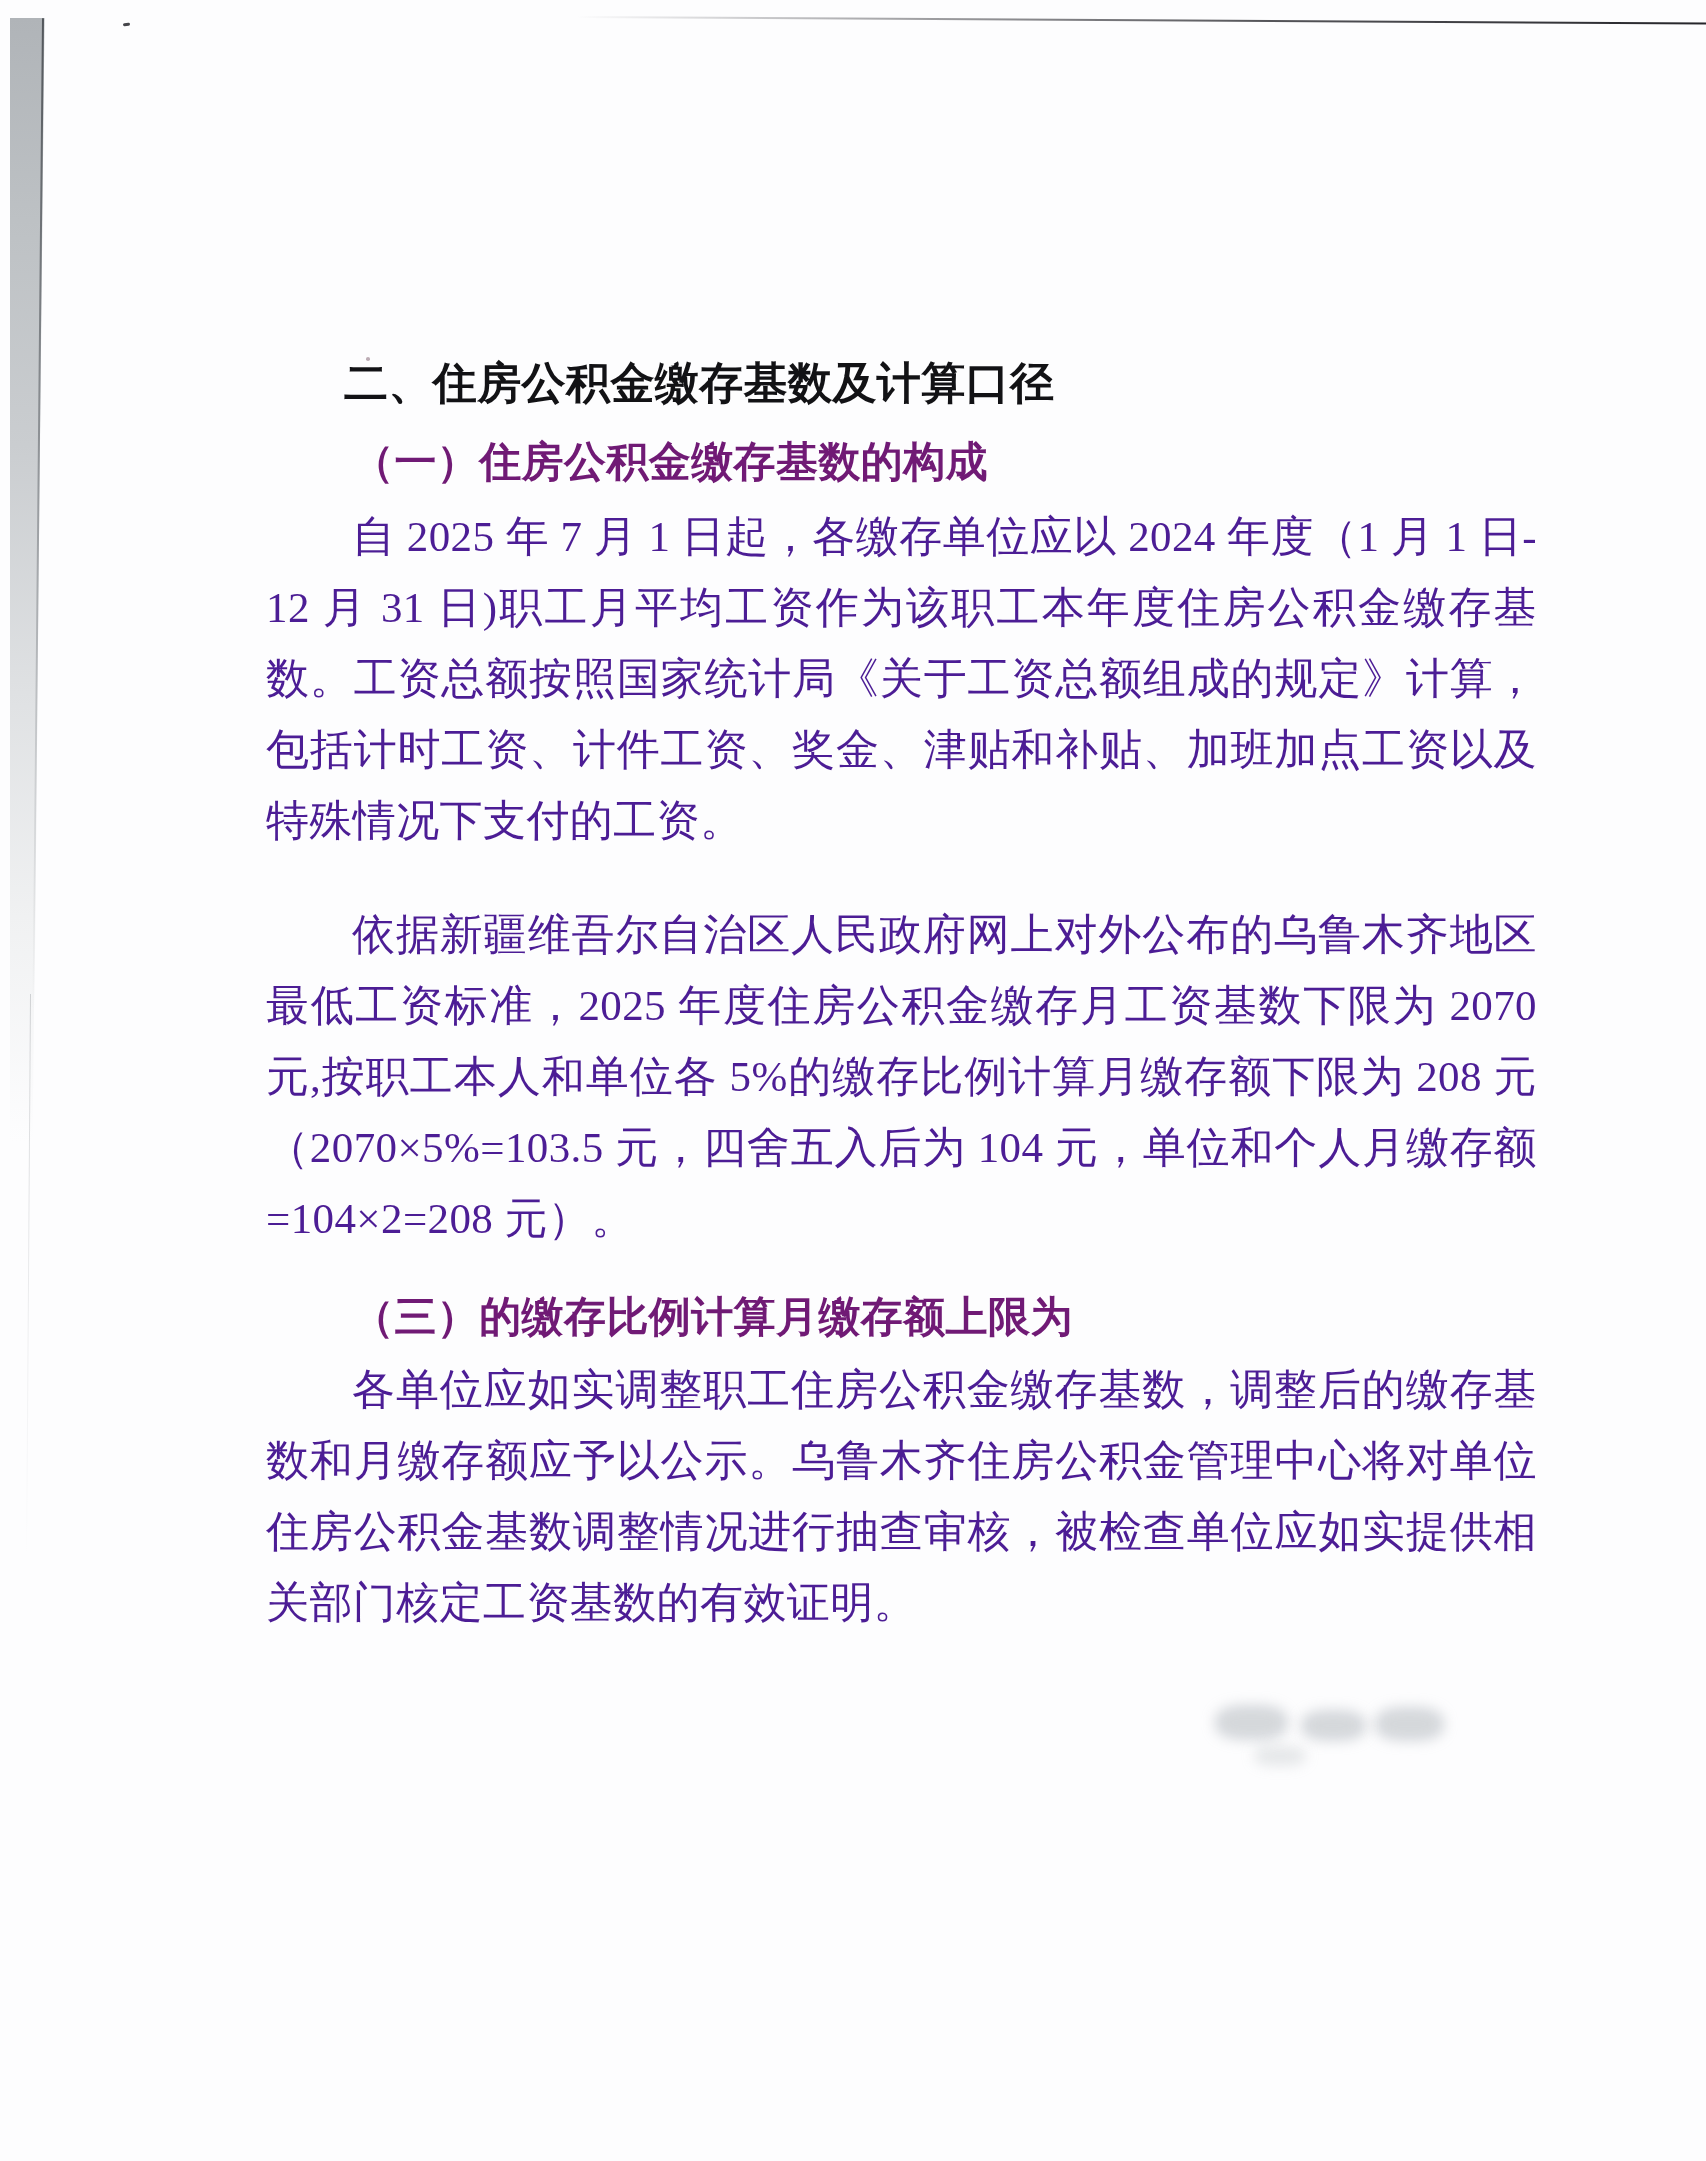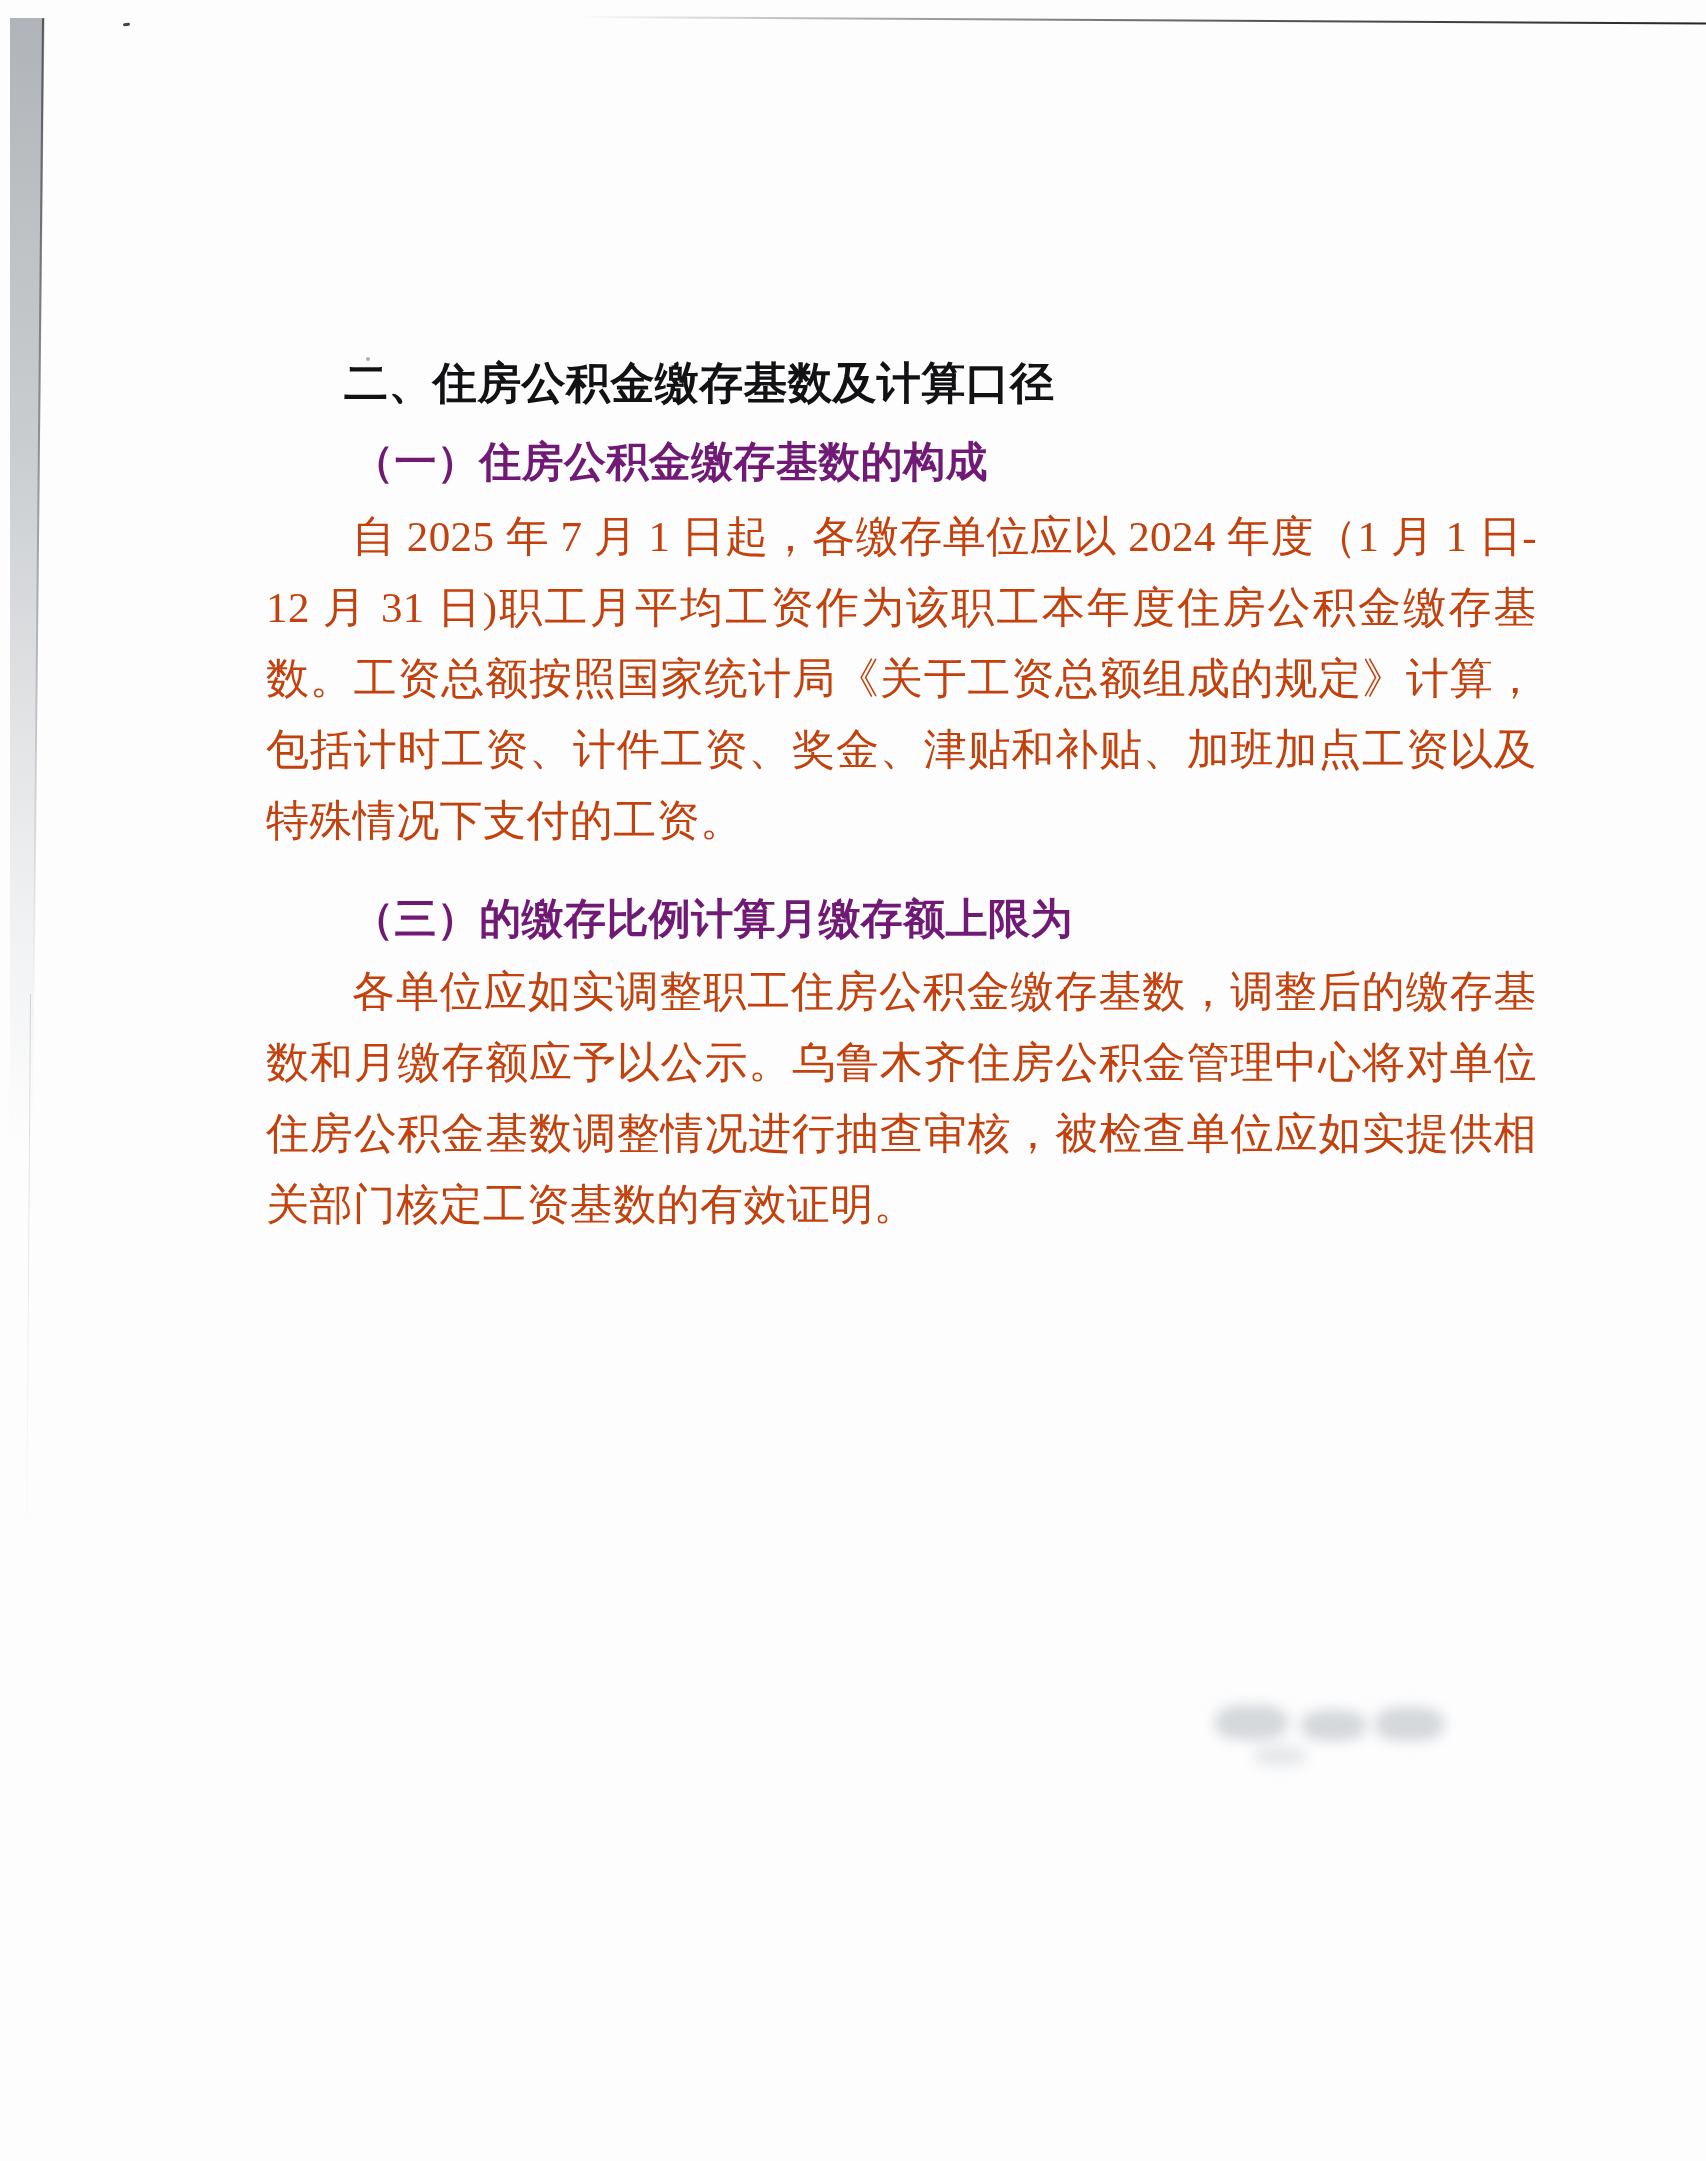--- a/index.html
+++ b/index.html
@@ -128,21 +128,21 @@
   .sub-heading.h3 { margin-top: 33px; }
   .para {
     margin: 0;
     font-size: 43px;
     line-height: 71px;
     text-indent: 2em;
     text-align: justify;
     text-justify: inter-ideograph;
     letter-spacing: 0.4px;
     word-break: break-all;
-    color: #c2410c;
+    color: #4c1d95;
   }
   .para.p1 { margin-top: 8.2px; }
   .para.p2 { margin-top: 14.7px; }
   .para.p3 { margin-top: 43px; }
   .para.p4 { margin-top: 6px; }
 </style>
 </head>
 <body>
 
 <div class="page">
@@ -157,19 +157,20 @@
   <div class="ghost g2"></div>
   <div class="ghost g3"></div>
   <div class="ghost g4"></div>
 
   <div class="content">
     <h1 class="doc-title">二、住房公积金缴存基数及计算口径</h1>
 
     <h2 class="sub-heading h1">（一）住房公积金缴存基数的构成</h2>
     <p class="para p1">自 2025 年 7 月 1 日起，各缴存单位应以 2024 年度（1 月 1 日-12 月 31 日)职工月平均工资作为该职工本年度住房公积金缴存基数。工资总额按照国家统计局《关于工资总额组成的规定》计算，包括计时工资、计件工资、奖金、津贴和补贴、加班加点工资以及特殊情况下支付的工资。</p>
 
+    <p class="para p3">依据新疆维吾尔自治区人民政府网上对外公布的乌鲁木齐地区最低工资标准，2025 年度住房公积金缴存月工资基数下限为 2070 元,按职工本人和单位各 5%的缴存比例计算月缴存额下限为 208 元（2070×5%=103.5 元，四舍五入后为 104 元，单位和个人月缴存额=104×2=208 元）。</p>
 
     <h2 class="sub-heading h3">（三）的缴存比例计算月缴存额上限为</h2>
     <p class="para p4">各单位应如实调整职工住房公积金缴存基数，调整后的缴存基数和月缴存额应予以公示。乌鲁木齐住房公积金管理中心将对单位住房公积金基数调整情况进行抽查审核，被检查单位应如实提供相关部门核定工资基数的有效证明。</p>
   </div>
 
 </div>
 
 
 </body></html>

